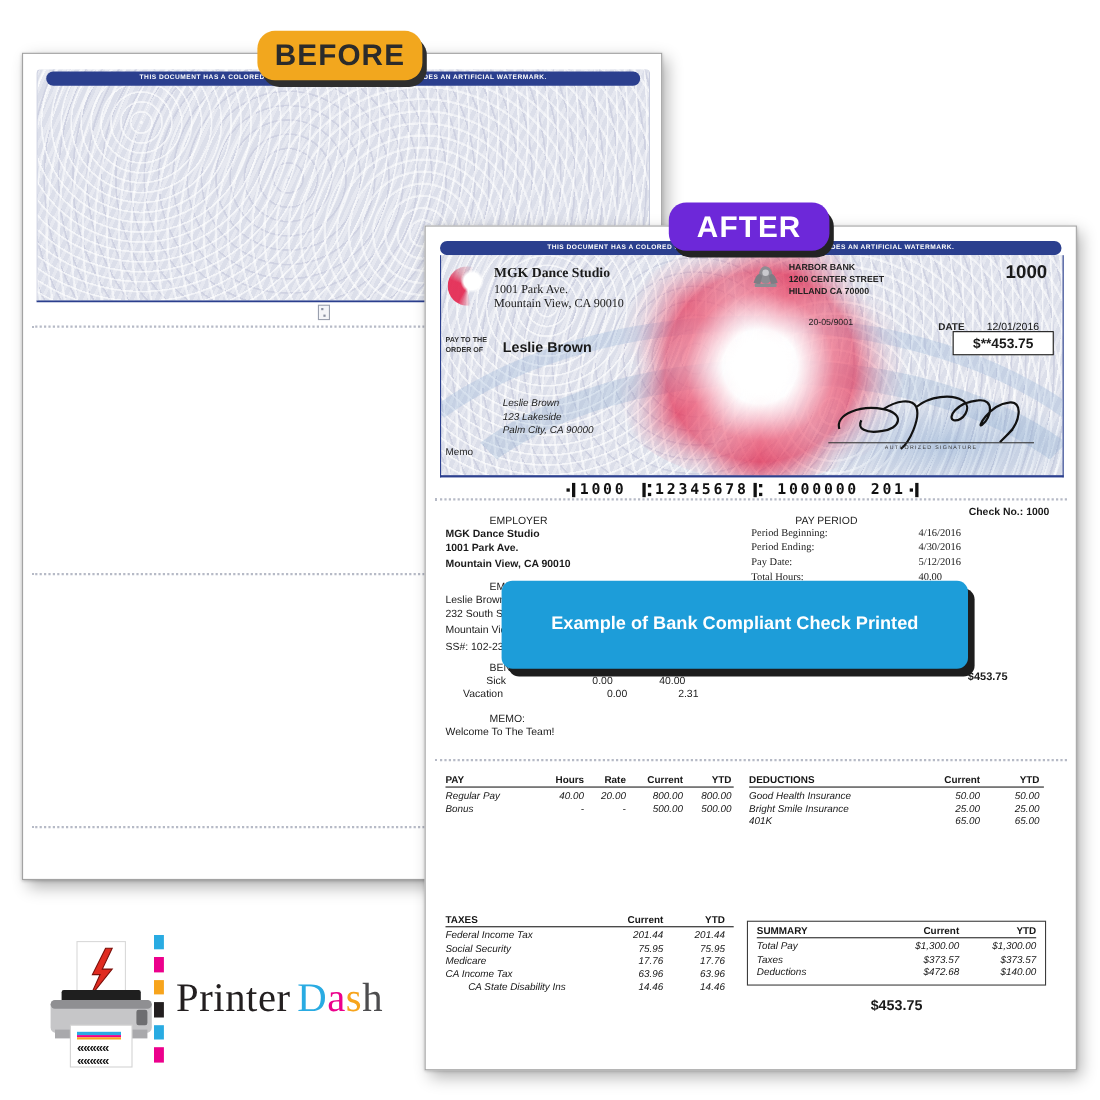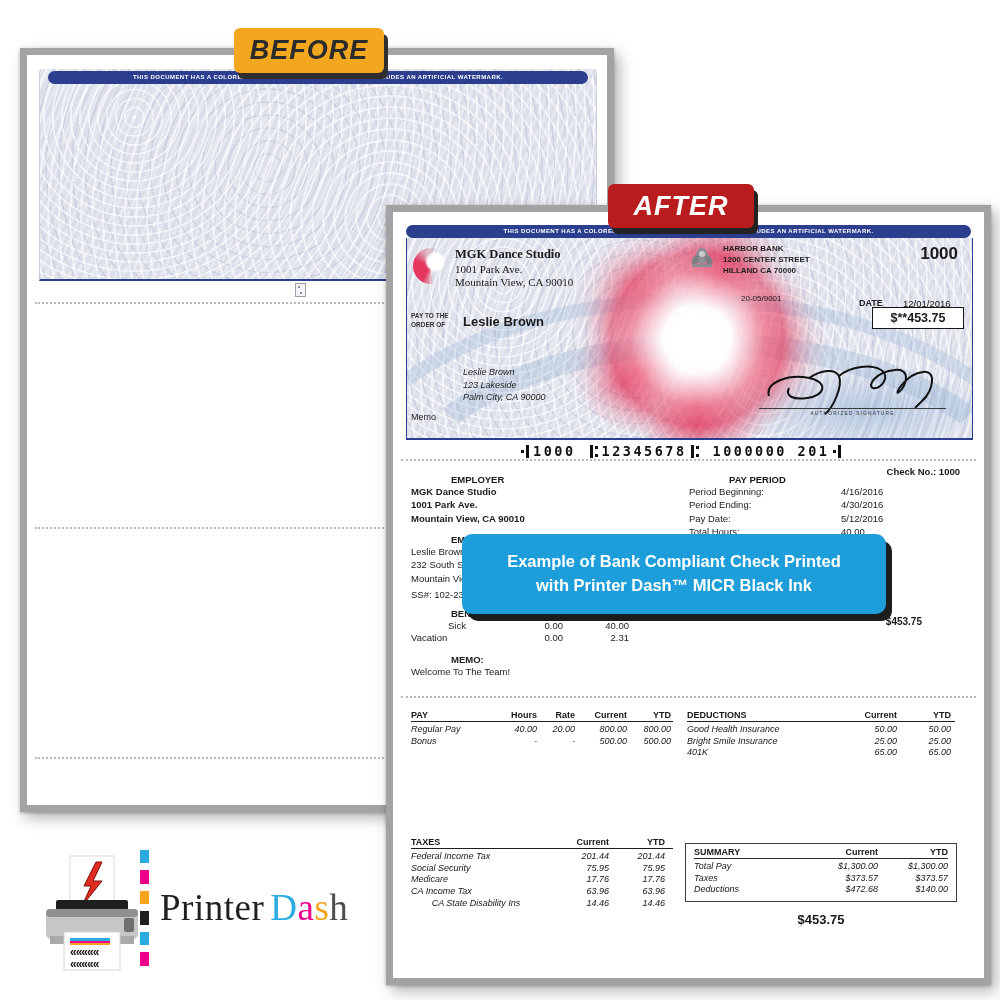--- a/index.html
+++ b/index.html
@@ -3,39 +3,39 @@
 <meta charset="utf-8">
 <style>
   html,body{margin:0;padding:0;background:#fff;}
   #canvas{position:relative;width:1000px;height:1000px;background:#fff;overflow:hidden;
           font-family:"Liberation Sans",sans-serif;color:#1a1a1a;}
   .abs{position:absolute;}
 
   
   .sheet{position:absolute;background:#fff;
          box-shadow:0 1px 3px rgba(0,0,0,.25), 5px 6px 14px rgba(0,0,0,.30);
-         border:7px solid #a3a3a3;}
+         border:1px solid #a3a3a3;}
   .perf{position:absolute;left:8px;right:8px;height:0;border-top:2px dotted #b6bac6;}
 
   
   .docband{position:absolute;height:13px;line-height:13px;background:#2b3f8e;border-radius:8px;
            color:#fff;font-size:6px;font-weight:bold;letter-spacing:.45px;text-align:center;
            white-space:nowrap;overflow:hidden;}
 
   
   .parch{background-color:#dfe2ec;
     background-image:
       repeating-radial-gradient(circle at 17% 23%, rgba(255,255,255,.65) 0 1px, rgba(255,255,255,0) 2px 9px),
       repeating-radial-gradient(circle at 63% 71%, rgba(255,255,255,.55) 0 1.5px, rgba(255,255,255,0) 2.5px 11px),
       repeating-radial-gradient(circle at 41% 47%, rgba(203,206,223,.85) 0 1px, rgba(203,206,223,0) 2px 13px),
       repeating-linear-gradient(115deg, rgba(255,255,255,.22) 0 3px, rgba(209,212,227,.22) 3px 7px);}
 
   
-  .taglabel{position:absolute;border-radius:6px;text-align:center;font-weight:bold;
-            display:flex;align-items:center;justify-content:center;letter-spacing:1px;font-style:italic;}
+  .taglabel{position:absolute;border-radius:16px;text-align:center;font-weight:bold;
+            display:flex;align-items:center;justify-content:center;letter-spacing:1px;}
   #before-label{width:150px;height:45px;font-size:27px;color:#2b2b2b;box-shadow:4px 6px 0 #2e2e2e;z-index:30;}
   #after-label{width:146px;height:44px;font-size:27px;color:#fff;box-shadow:4px 6px 0 #232323;z-index:40;}
   #callout-box{position:absolute;border-radius:10px;color:#fff;font-weight:bold;font-size:16.5px;
                line-height:1.45;text-align:center;display:flex;flex-direction:column;justify-content:center;
                box-shadow:6px 7px 0 #1d1d1d;z-index:35;}
 
   
   .wave-arc{position:absolute;border-radius:50%;border:14px solid transparent;pointer-events:none;}
   #swirl{position:absolute;pointer-events:none;border-radius:50%;
     -webkit-mask:radial-gradient(circle at 50% 52%, #000 0 46%, transparent 70%);
@@ -68,26 +68,26 @@
   .msym-t::before{content:"";position:absolute;left:0;top:0;width:3px;height:13px;background:#111;}
   .msym-t::after{content:"";position:absolute;left:5px;top:1px;width:3px;height:3px;background:#111;box-shadow:0 8px 0 #111;}
   .msym-o::before{content:"";position:absolute;right:0;top:0;width:3px;height:13px;background:#111;}
   .msym-o::after{content:"";position:absolute;left:0;top:5px;width:3px;height:3px;background:#111;}
 
   
   .tbl{font-size:9px;color:#161616;}
   .tbl .hd{display:flex;font-weight:bold;border-bottom:1.7px solid #1e1e1e;padding-bottom:1px;margin-bottom:2px;}
   .tbl .r{display:flex;line-height:1.3;font-style:italic;}
   .num{text-align:right;}
-  .kv{display:flex;line-height:1.4;font-size:9.5px;}
+  .kv{display:flex;line-height:1.4;font-size:9.5px;font-family:Liberation Serif, serif;}
   .kv .k{width:152px;}
   #summary-box{border:1.7px solid #3d3d3d;padding:3px 8px 5px 8px;background:#fff;}
 
   .s95{font-size:9.5px;line-height:1.4;}
-  .lbl{font-weight:bold;font-size:9.5px;padding-left:40px;}
+  .lbl{font-weight:normal;font-size:9.5px;padding-left:40px;}
 
   
   .dashbar span{display:block;width:9px;margin-bottom:7px;}
   #brandword{font-family:"Liberation Serif",serif;font-size:37px;letter-spacing:.5px;white-space:nowrap;}
 </style>
 </head>
 <body>
 
 <div id="canvas">
 
@@ -225,21 +225,21 @@
     <div class="abs lbl" style="left:206px;top:396px;">AVAILABLE</div>
     <div class="abs lbl" style="left:288px;top:396px;">NET PAY</div>
 
     <div class="abs lbl" style="left:18px;top:396px;">BENEFITS</div>
     <div class="abs" style="left:18px;top:408px;font-size:9.5px;display:flex;width:230px;">
       <span style="width:92px;text-align:center;">Sick</span>
       <span class="num" style="width:60px;">0.00</span>
       <span class="num" style="width:66px;">40.00</span>
     </div>
     <div class="abs" style="left:18px;top:420px;font-size:9.5px;display:flex;width:230px;">
-      <span style="width:92px;">Vacation</span>
+      <span style="width:92px;margin-left:16px;">Vacation</span>
       <span class="num" style="width:60px;">0.00</span>
       <span class="num" style="width:66px;">2.31</span>
     </div>
     <div class="abs b" style="right:62px;top:404px;font-size:10px;">$453.75</div>
 
     <div class="abs" style="left:18px;top:442px;">
       <div class="lbl">MEMO:</div>
       <div class="s95">Welcome To The Team!</div>
     </div>
 
@@ -346,25 +346,24 @@
           <span style="width:104px;">Deductions</span>
           <span class="num" style="width:80px;">$472.68</span>
           <span class="num" style="width:70px;">$140.00</span>
         </div>
       </div>
       <div class="b" style="text-align:center;font-size:13px;margin-top:10px;">$453.75</div>
     </div>
 
     <div id="callout-box" style="left: 69px; top: 322px; width: 424px; height: 80px; background-color: rgb(29, 157, 217);">
       <div>Example of Bank Compliant Check Printed</div>
-      <div>with Printer Dash™ MICR Black Ink</div>
     </div>
   </div>
 
-  <div class="taglabel" id="after-label" style="left: 608px; top: 184px; background-color: #b91c1c; text-align: center;">AFTER</div>
+  <div class="taglabel" id="after-label" style="left: 608px; top: 184px; background-color: #6d28d9; text-align: center;">AFTER</div>
 
   <div class="abs" style="left:40px;top:848px;width:360px;height:130px;">
     <svg width="104" height="120" viewBox="0 0 104 120" style="position:absolute;left:0;top:6px;">
       <rect x="30" y="2" width="44" height="58" fill="#ffffff" stroke="#d9d9d9"></rect>
       <polygon points="56,8 44,32 51,32 42,52 62,27 53,27 62,8" fill="#E02B20" stroke="#7a0f0a" stroke-width="1"></polygon>
       <rect x="16" y="46" width="72" height="13" rx="2" fill="#1f1f1f"></rect>
       <rect x="6" y="55" width="92" height="30" rx="5" fill="#c6c6c8"></rect>
       <rect x="6" y="55" width="92" height="8" rx="4" fill="#8f8f92"></rect>
       <rect x="84" y="64" width="10" height="14" rx="2" fill="#6e6e71"></rect>
       <rect x="10" y="82" width="84" height="8" fill="#a9a9ac"></rect>

